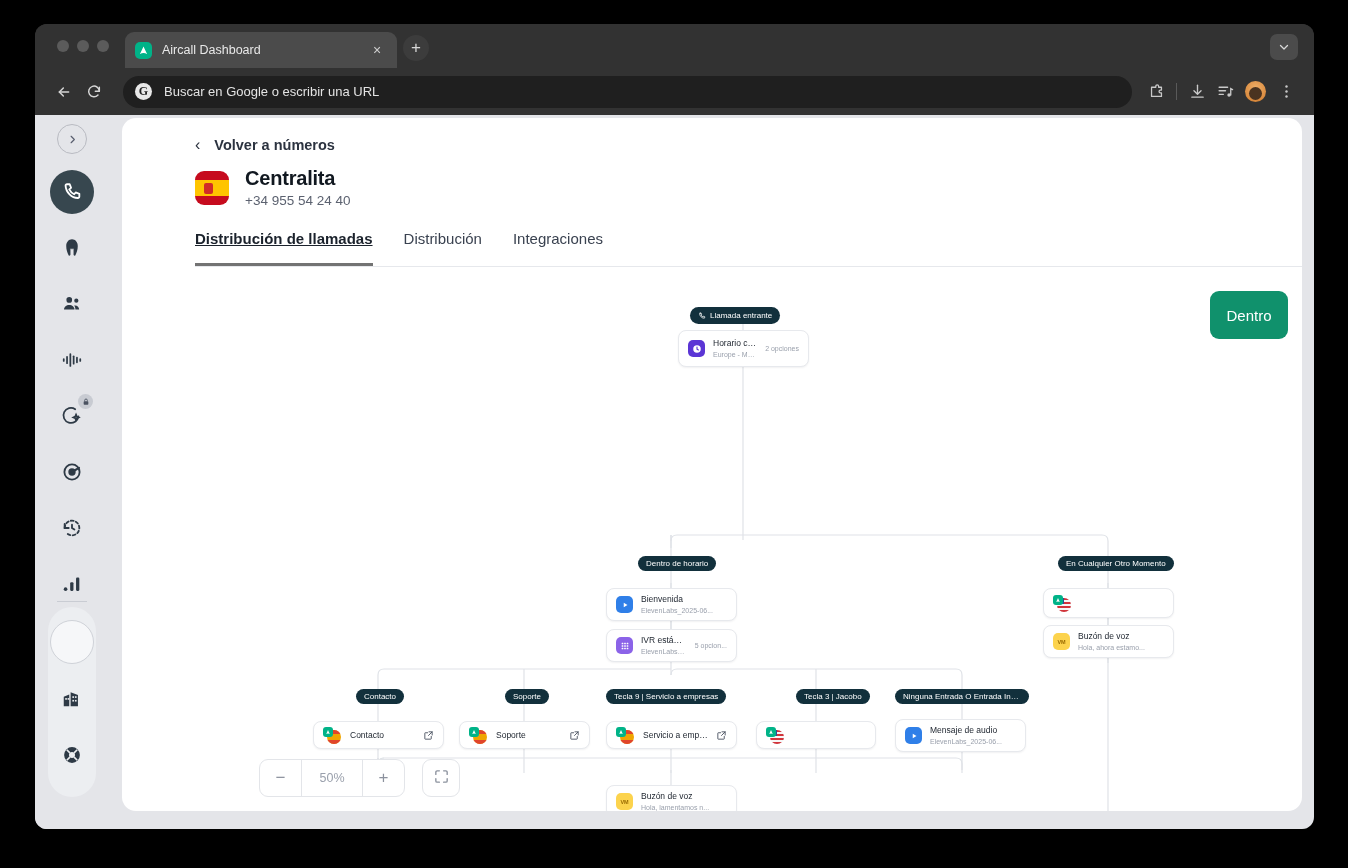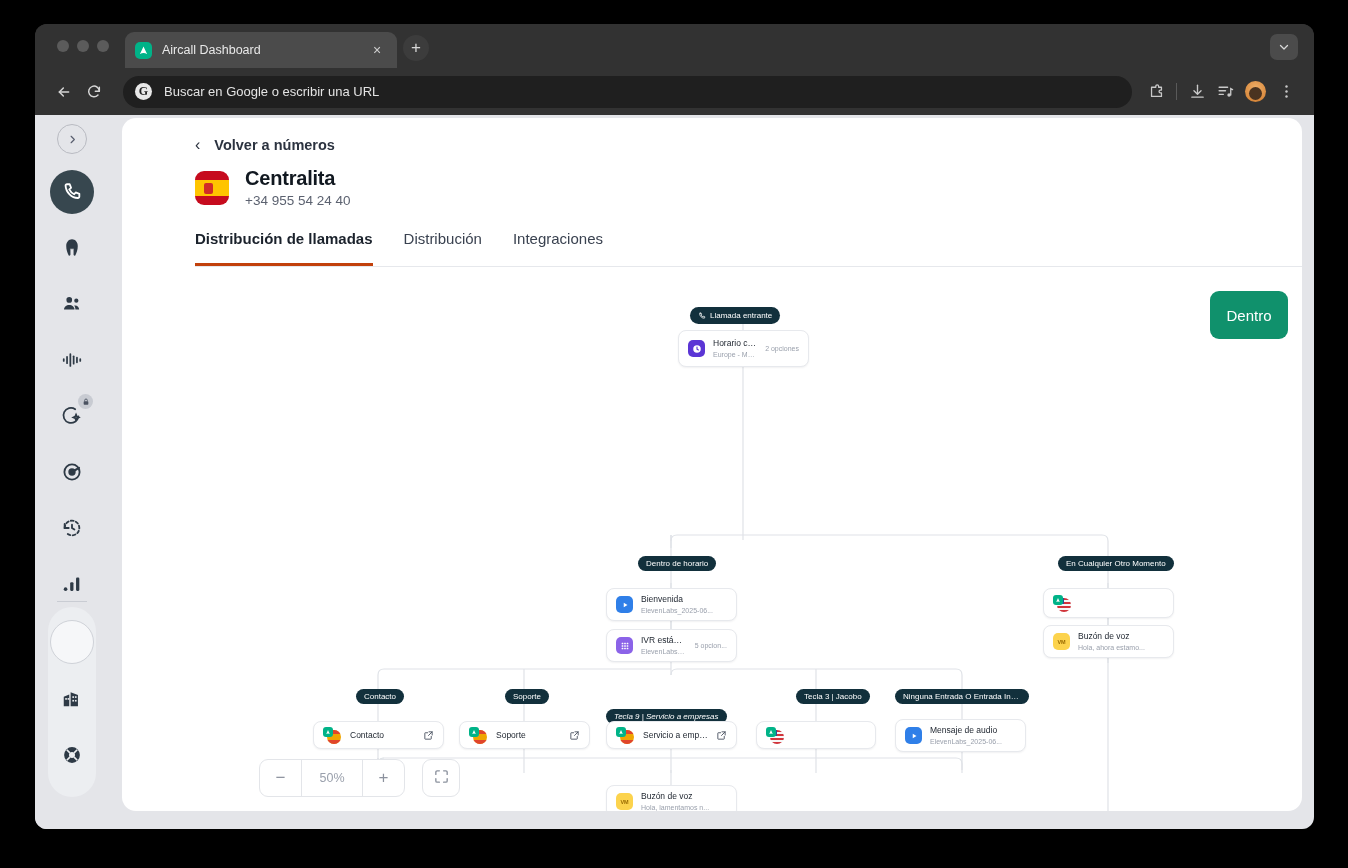--- a/index.html
+++ b/index.html
@@ -229,21 +229,22 @@
     display: flex; gap: 0;
   }
   .app-tab {
     font-size: 15px; color: #3a4250;
     padding: 0 0 16px 0;
     margin-right: 31px;
     white-space: nowrap;
   }
   .app-tab.active {
     color: #1b222c; font-weight: bold;
-    border-bottom: 3px solid #c2410c;
+    border-bottom: 3px solid #737373;
+    text-decoration: underline;
   }
 
   
   #edit-button {
     position: absolute; right: 14px; top: 173px;
     width: 78px; height: 48px;
     background: #10916c;
     border-radius: 9px;
     color: #ffffff; font-size: 15px;
     display: flex; align-items: center; justify-content: center;
@@ -720,21 +721,21 @@
             <span class="node-sub" style="display:block;">Hola, ahora estamo...</span>
           </span>
         </div>
 
         <div class="pill" style="left:234px; top:406px;">
           <span class="pill-text">Contacto</span>
         </div>
         <div class="pill" style="left:383px; top:406px;">
           <span class="pill-text">Soporte</span>
         </div>
-        <div class="pill" style="left:484px; top:426px;font-style:italic;">
+        <div class="pill" style="left:484px; top:406px;">
           <span class="pill-text">Tecla 9 | Servicio a empresas</span>
         </div>
         <div class="pill" style="left:674px; top:406px;">
           <span class="pill-text">Tecla 3 | Jacobo</span>
         </div>
         <div class="pill" style="left:773px; top:406px; max-width:134px;">
           <span class="pill-text">Ninguna Entrada O Entrada Incorrec...</span>
         </div>
 
         <div class="node" style="left:191px; top:438px; width:131px; height:28px;">

